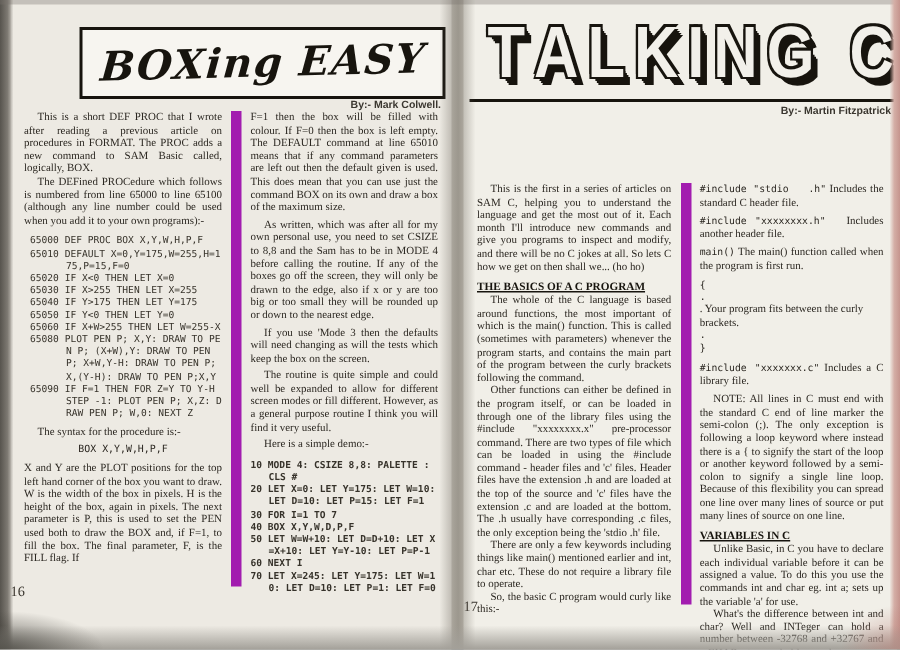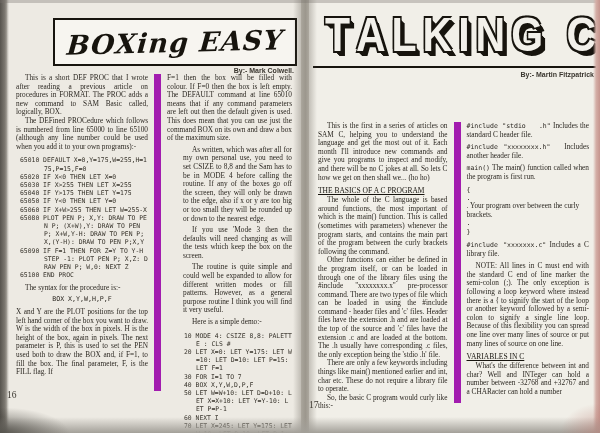--- a/index.html
+++ b/index.html
@@ -41,28 +41,28 @@
   .title-rule{position:absolute;top:66px;left:4px;right:0;border-top:2px solid #17140e;}
   
   .cols{position:absolute;left:3px;right:3px;display:flex;}
   .cols-left{top:74px;bottom:42px;justify-content:flex-end;}
   .cols-right{top:86px;bottom:30px;margin-top:36px;}
   .col{width:50%;padding:0 6px;box-sizing:border-box;}
   .col+.col{border-left:7px solid #a21caf;}
   
   .para{margin:0;font-size:7.3px;line-height:8.6px;text-align:justify;}
   .ind{text-indent:9px;}
-  .gap-top{margin-top:3px;margin-left:16px;}
-  .heading{font-size:7.5px;line-height:9px;font-weight:normal;text-decoration:underline;
+  .gap-top{margin-top:3px;}
+  .heading{font-size:7.5px;line-height:9px;font-weight:bold;text-decoration:underline;
      margin:4px 0 1px;color:#17140e;}
   .code{font-family:"DejaVu Sans Mono","Liberation Mono",monospace;font-size:6.4px;line-height:8.2px;
      color:#36322a;margin:5px 0 5px 4px;}
   .code-line{padding-left:24px;text-indent:-24px;word-break:break-all;white-space:pre-wrap;}
   .demo .code-line{padding-left:12px;text-indent:-12px;}
-  .demo{margin-left:17px;}
+  .demo{margin-left:0;font-weight:bold;}
   .syntax-line{text-align:center;font-family:"DejaVu Sans Mono","Liberation Mono",monospace;
      font-size:6.6px;margin:2px 0 5px;}
   .pagenum{position:absolute;left:0;width:100%;text-align:left;font-size:9.5px;color:#3a362f;}
   .pn-left{bottom:33px;}
   .pn-right{bottom:23px;}
   
   .c-item{font-size:7.3px;line-height:8.6px;text-align:justify;white-space:pre-wrap;margin-bottom:4px;}
   .mono{font-family:"DejaVu Sans Mono","Liberation Mono",monospace;font-size:6.5px;}
   .mono-line{font-family:"DejaVu Sans Mono","Liberation Mono",monospace;font-size:6.5px;line-height:8.4px;}
   .serif-line{font-size:7.3px;line-height:8.4px;}
@@ -77,40 +77,40 @@
     <div class="title-box">
       <div class="box-title">BOXing EASY</div>
     </div>
     <div class="byline byline-left">By:- Mark Colwell.</div>
 
     <div class="cols cols-left">
       <div class="col">
         <p class="para ind">This is a short DEF PROC that I wrote after reading a previous article on procedures in FORMAT. The PROC adds a new command to SAM Basic called, logically, BOX.</p>
         <p class="para ind">The DEFined PROCedure which follows is numbered from line 65000 to line 65100 (although any line number could be used when you add it to your own programs):-</p>
         <div class="code">
+          <div class="code-line">65000 DEF PROC BOX X,Y,W,H,P,F</div>
           <div class="code-line">65010 DEFAULT X=0,Y=175,W=255,H=175,P=15,F=0</div>
           <div class="code-line">65020 IF X&lt;0 THEN LET X=0</div>
           <div class="code-line">65030 IF X&gt;255 THEN LET X=255</div>
           <div class="code-line">65040 IF Y&gt;175 THEN LET Y=175</div>
           <div class="code-line">65050 IF Y&lt;0 THEN LET Y=0</div>
           <div class="code-line">65060 IF X+W&gt;255 THEN LET W=255-X</div>
           <div class="code-line">65080 PLOT PEN P; X,Y: DRAW TO PEN P; (X+W),Y: DRAW TO PEN P; X+W,Y-H: DRAW TO PEN P; X,(Y-H): DRAW TO PEN P;X,Y</div>
           <div class="code-line">65090 IF F=1 THEN FOR Z=Y TO Y-H STEP -1: PLOT PEN P; X,Z: DRAW PEN P; W,0: NEXT Z</div>
-          <div class="code-line">65100 END PROC</div>
         </div>
         <p class="para" style="text-indent:9px;">The syntax for the procedure is:-</p>
         <div class="syntax-line">BOX X,Y,W,H,P,F</div>
         <p class="para">X and Y are the PLOT positions for the top left hand corner of the box you want to draw. W is the width of the box in pixels. H is the height of the box, again in pixels. The next parameter is P, this is used to set the PEN used both to draw the BOX and, if F=1, to fill the box. The final parameter, F, is the FILL flag. If</p>
       </div>
 
       <div class="col">
         <p class="para">F=1 then the box will be filled with colour. If F=0 then the box is left empty. The DEFAULT command at line 65010 means that if any command parameters are left out then the default given is used. This does mean that you can use just the command BOX on its own and draw a box of the maximum size.</p>
         <p class="para ind gap-top">As written, which was after all for my own personal use, you need to set CSIZE to 8,8 and the Sam has to be in MODE 4 before calling the routine. If any of the boxes go off the screen, they will only be drawn to the edge, also if x or y are too big or too small they will be rounded up or down to the nearest edge.</p>
         <p class="para ind gap-top">If you use 'Mode 3 then the defaults will need changing as will the tests which keep the box on the screen.</p>
-        <p class="para ind gap-top">The routine is quite simple and could well be expanded to allow for different written modes or fill patterns. However, as a general purpose routine I think you will find it very useful.</p>
+        <p class="para ind gap-top">The routine is quite simple and could well be expanded to allow for different screen modes or fill different. However, as a general purpose routine I think you will find it very useful.</p>
         <p class="para ind gap-top">Here is a simple demo:-</p>
         <div class="code demo">
           <div class="code-line">10 MODE 4: CSIZE 8,8: PALETTE : CLS #</div>
           <div class="code-line">20 LET X=0: LET Y=175: LET W=10: LET D=10: LET P=15: LET F=1</div>
           <div class="code-line">30 FOR I=1 TO 7</div>
           <div class="code-line">40 BOX X,Y,W,D,P,F</div>
           <div class="code-line">50 LET W=W+10: LET D=D+10: LET X=X+10: LET Y=Y-10: LET P=P-1</div>
           <div class="code-line">60 NEXT I</div>
           <div class="code-line">70 LET X=245: LET Y=175: LET W=10: LET D=10: LET P=1: LET F=0</div>
         </div>
@@ -146,27 +146,28 @@
         <p class="para ind">So, the basic C program would curly like this:-</p>
       </div>
 
       <div class="col">
         <div class="c-item"><span class="mono">#include "stdio   .h"</span><span> Includes the standard C header file.</span></div>
         <div class="c-item"><span class="mono">#include "xxxxxxxx.h"</span><span>    Includes another header file.</span></div>
         <div class="c-item"><span class="mono">main()</span><span> The main() function called when the program is first run.</span></div>
         <div class="brace-block">
           <div class="mono-line">{</div>
           <div class="mono-line">.</div>
-          <div class="serif-line">. Your program over between the curly brackets.</div>
+          <div class="serif-line">. Your program fits between the curly brackets.</div>
           <div class="mono-line">.</div>
           <div class="mono-line">}</div>
         </div>
         <div class="c-item"><span class="mono">#include "xxxxxxx.c"</span><span> Includes a C library file.</span></div>
         <p class="para ind">NOTE:  All lines in C must end with the standard C end of line marker the semi-colon (;). The only exception is following a loop keyword where instead there is a { to signify the start of the loop or another keyword followed by a semi-colon to signify a single line loop. Because of this flexibility you can spread one line over many lines of source or put many lines of source on one line.</p>
         <div class="heading">VARIABLES IN C</div>
+        <p class="para ind">Unlike Basic, in C you have to declare each individual variable before it can be assigned a value. To do this you use the commands int and char eg. int a; sets up the variable 'a' for use.</p>
         <p class="para ind">What's the difference between int and char? Well and INTeger can hold a number between -32768 and +32767 and a CHARacter can hold a number</p>
       </div>
     </div>
 
     <div class="pagenum pn-right">17</div>
   </div>
 
   <div class="gutter"></div>
   <div class="edge-left"></div>
   <div class="edge-top"></div>

